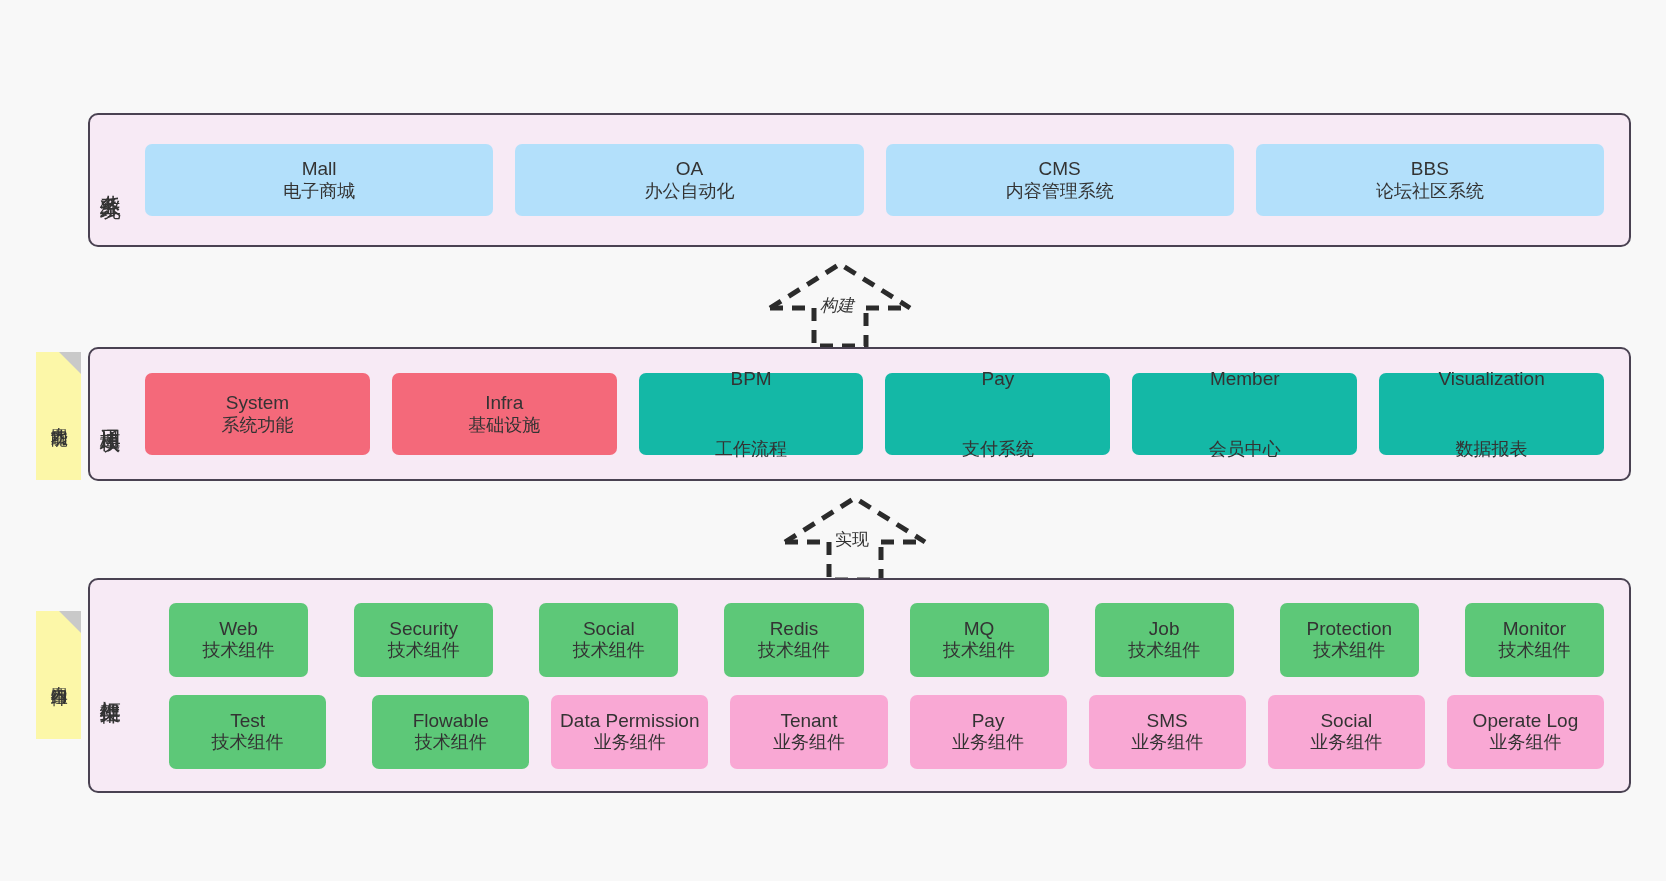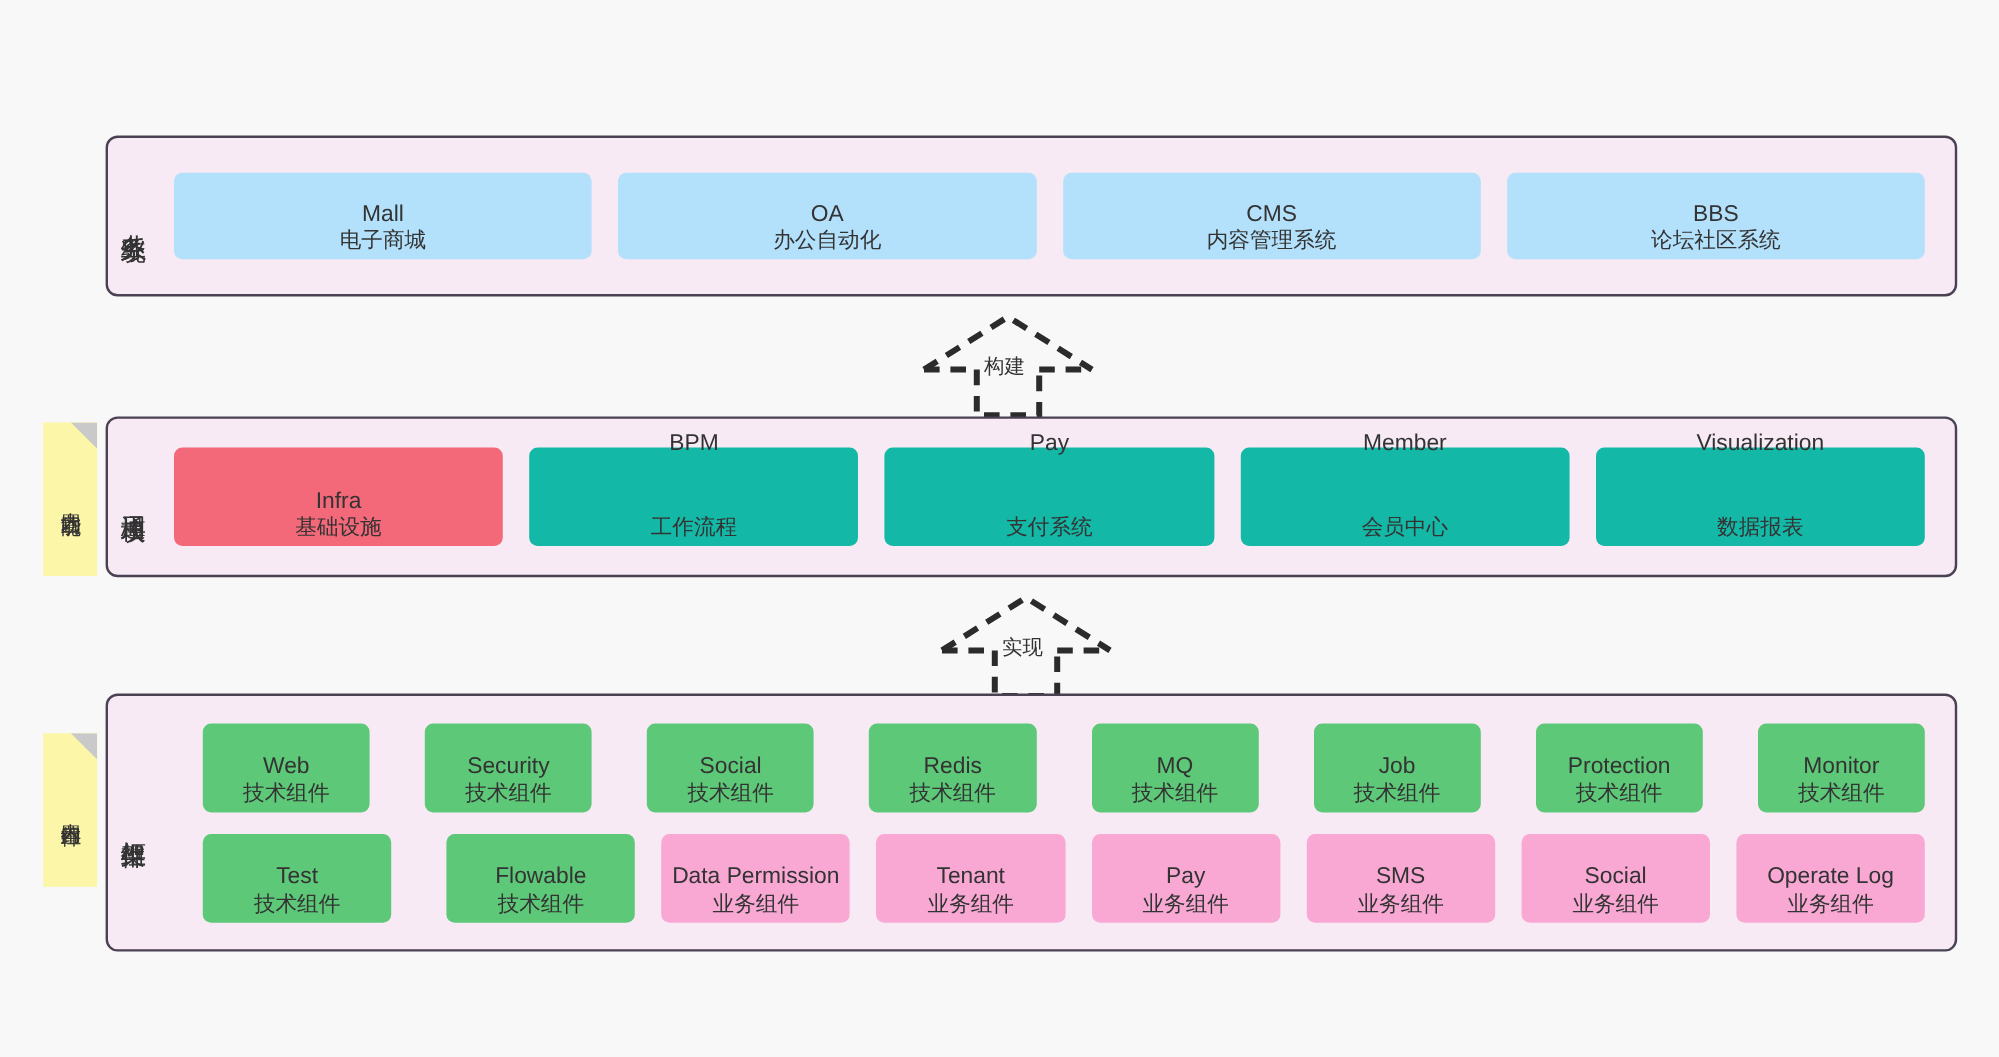--- a/index.html
+++ b/index.html
@@ -69,21 +69,21 @@
 
   
   .card {
     box-sizing: border-box;
     flex: 1 1 0;
     margin: 0 11px;
     border-radius: 7px;
     display: flex;
     flex-direction: column;
     align-items: center;
-    justify-content: flex-end;
+    justify-content: center;
     text-align: center;
     line-height: 1.22;
     user-select: none;
     padding: 4px 6px;
   }
   .card .t-en {
     font-size: 19px;
     color: #333333;
     white-space: normal;
   }
@@ -146,21 +146,21 @@
   .arrow svg { display: block; }
   .arrow-label {
     position: absolute;
     font-size: 17px;
     color: #333333;
     background: transparent;
     user-select: none;
     white-space: nowrap;
   }
   #arrow-build  { left: 760px; top: 258px; }
-  #arrow-build  .arrow-label { left: 60px; top: 36px; }
+  #arrow-build  .arrow-label { left: 60px; top: 36px; font-style: italic; }
   #arrow-impl   { left: 775px; top: 492px; }
   #arrow-impl   .arrow-label { left: 60px; top: 36px; }
 </style>
 </head>
 <body>
 
 <div id="stage">
 
   <div class="layer" id="layer-business">
     <div class="layer-title">业务系统</div>
@@ -196,20 +196,24 @@
     <span class="arrow-label">构建</span>
   </div>
 
   <div class="sticky" id="sticky-modules">内置功能</div>
 
   <div class="layer" id="layer-modules">
     <div class="layer-title">通用模块</div>
     <div class="layer-body">
       <div class="row">
         <div class="card c-red">
+          <span class="t-en">System</span>
+          <span class="t-cn">系统功能</span>
+        </div>
+        <div class="card c-red">
           <span class="t-en">Infra</span>
           <span class="t-cn">基础设施</span>
         </div>
         <div class="card c-pink">
           <span class="t-en">BPM</span>
           <span class="t-cn">工作流程</span>
         </div>
         <div class="card c-pink">
           <span class="t-en">Pay</span>
           <span class="t-cn">支付系统</span>

